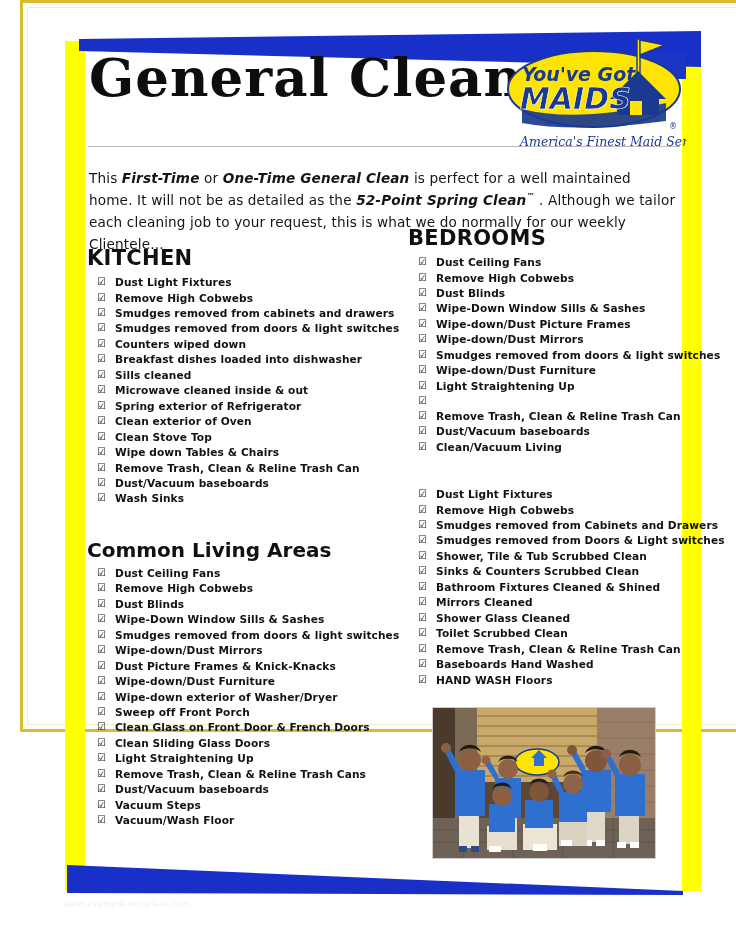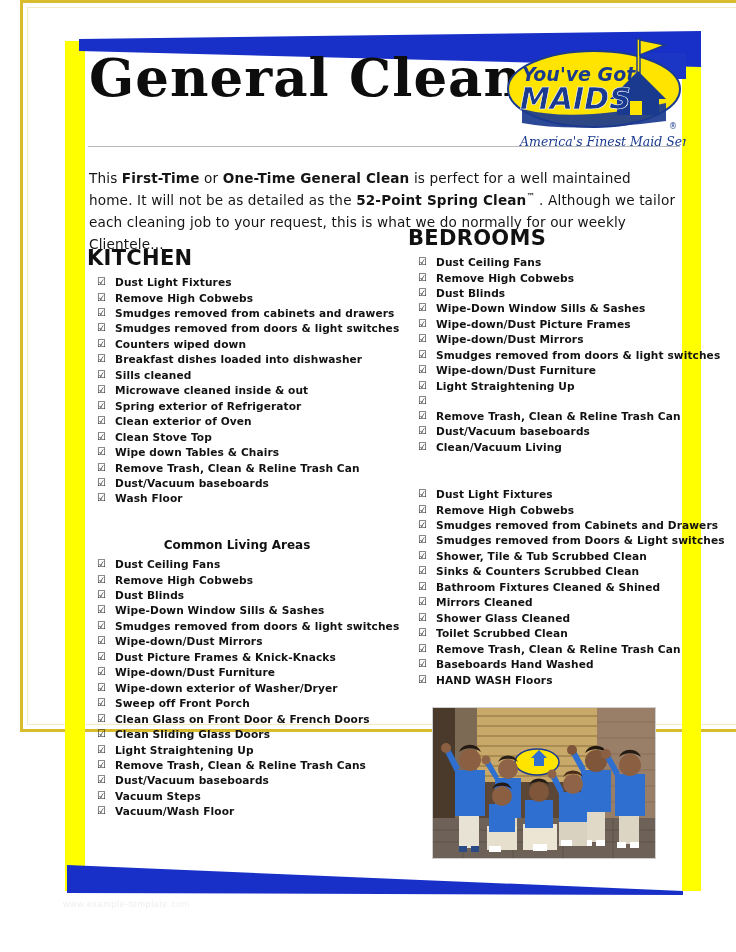--- a/index.html
+++ b/index.html
@@ -77,21 +77,21 @@
   }
 
   .intro{
     position:absolute;left:4px;top:106px;width:589px;
     font-family:"DejaVu Sans", sans-serif;
     font-size:13.6px;
     line-height:1.62;
     color:#151515;
     letter-spacing:0.15px;
   }
-  .intro b{font-weight:bold;}
+  .intro b{font-weight:bold;font-style:italic;}
   .intro sup{font-size:8px;vertical-align:super;font-weight:bold;}
 
   
   .cols{
     position:absolute;left:0;top:180px;width:597px;
   }
   .col-left{
     position:absolute;left:2px;top:20px;width:300px;
   }
   .col-right{
@@ -101,23 +101,22 @@
   .sec-head{
     font-family:"DejaVu Sans", sans-serif;
     font-size:21px;
     font-weight:bold;
     color:#111;
     letter-spacing:0.3px;
     margin:0 0 5px 0;
     line-height:1.1;
   }
   .sec-head.mixed{
-    font-size:12px;
+    font-size:20px;
     letter-spacing:0;
-    text-align:center;
   }
   ul.checklist{
     list-style:none;
     margin:0;padding:0;
   }
   ul.checklist li{
     display:flex;
     align-items:flex-start;
     font-family:"DejaVu Sans", sans-serif;
     font-size:10.6px;
@@ -264,21 +263,21 @@
             <li>
                 <span class="cb">☑</span>
                 <span class="txt">Remove Trash, Clean &amp; Reline Trash Can</span>
               </li>
             <li>
                 <span class="cb">☑</span>
                 <span class="txt">Dust/Vacuum baseboards</span>
               </li>
             <li>
                 <span class="cb">☑</span>
-                <span class="txt">Wash Floor</span>
+                <span class="txt">Wash Sinks</span>
               </li>
           </ul>
         </div>
 
         <div class="spacer-lg"></div>
 
         <div class="section">
           <h2 class="sec-head mixed">Common Living Areas</h2>
           <ul class="checklist">
             <li>

